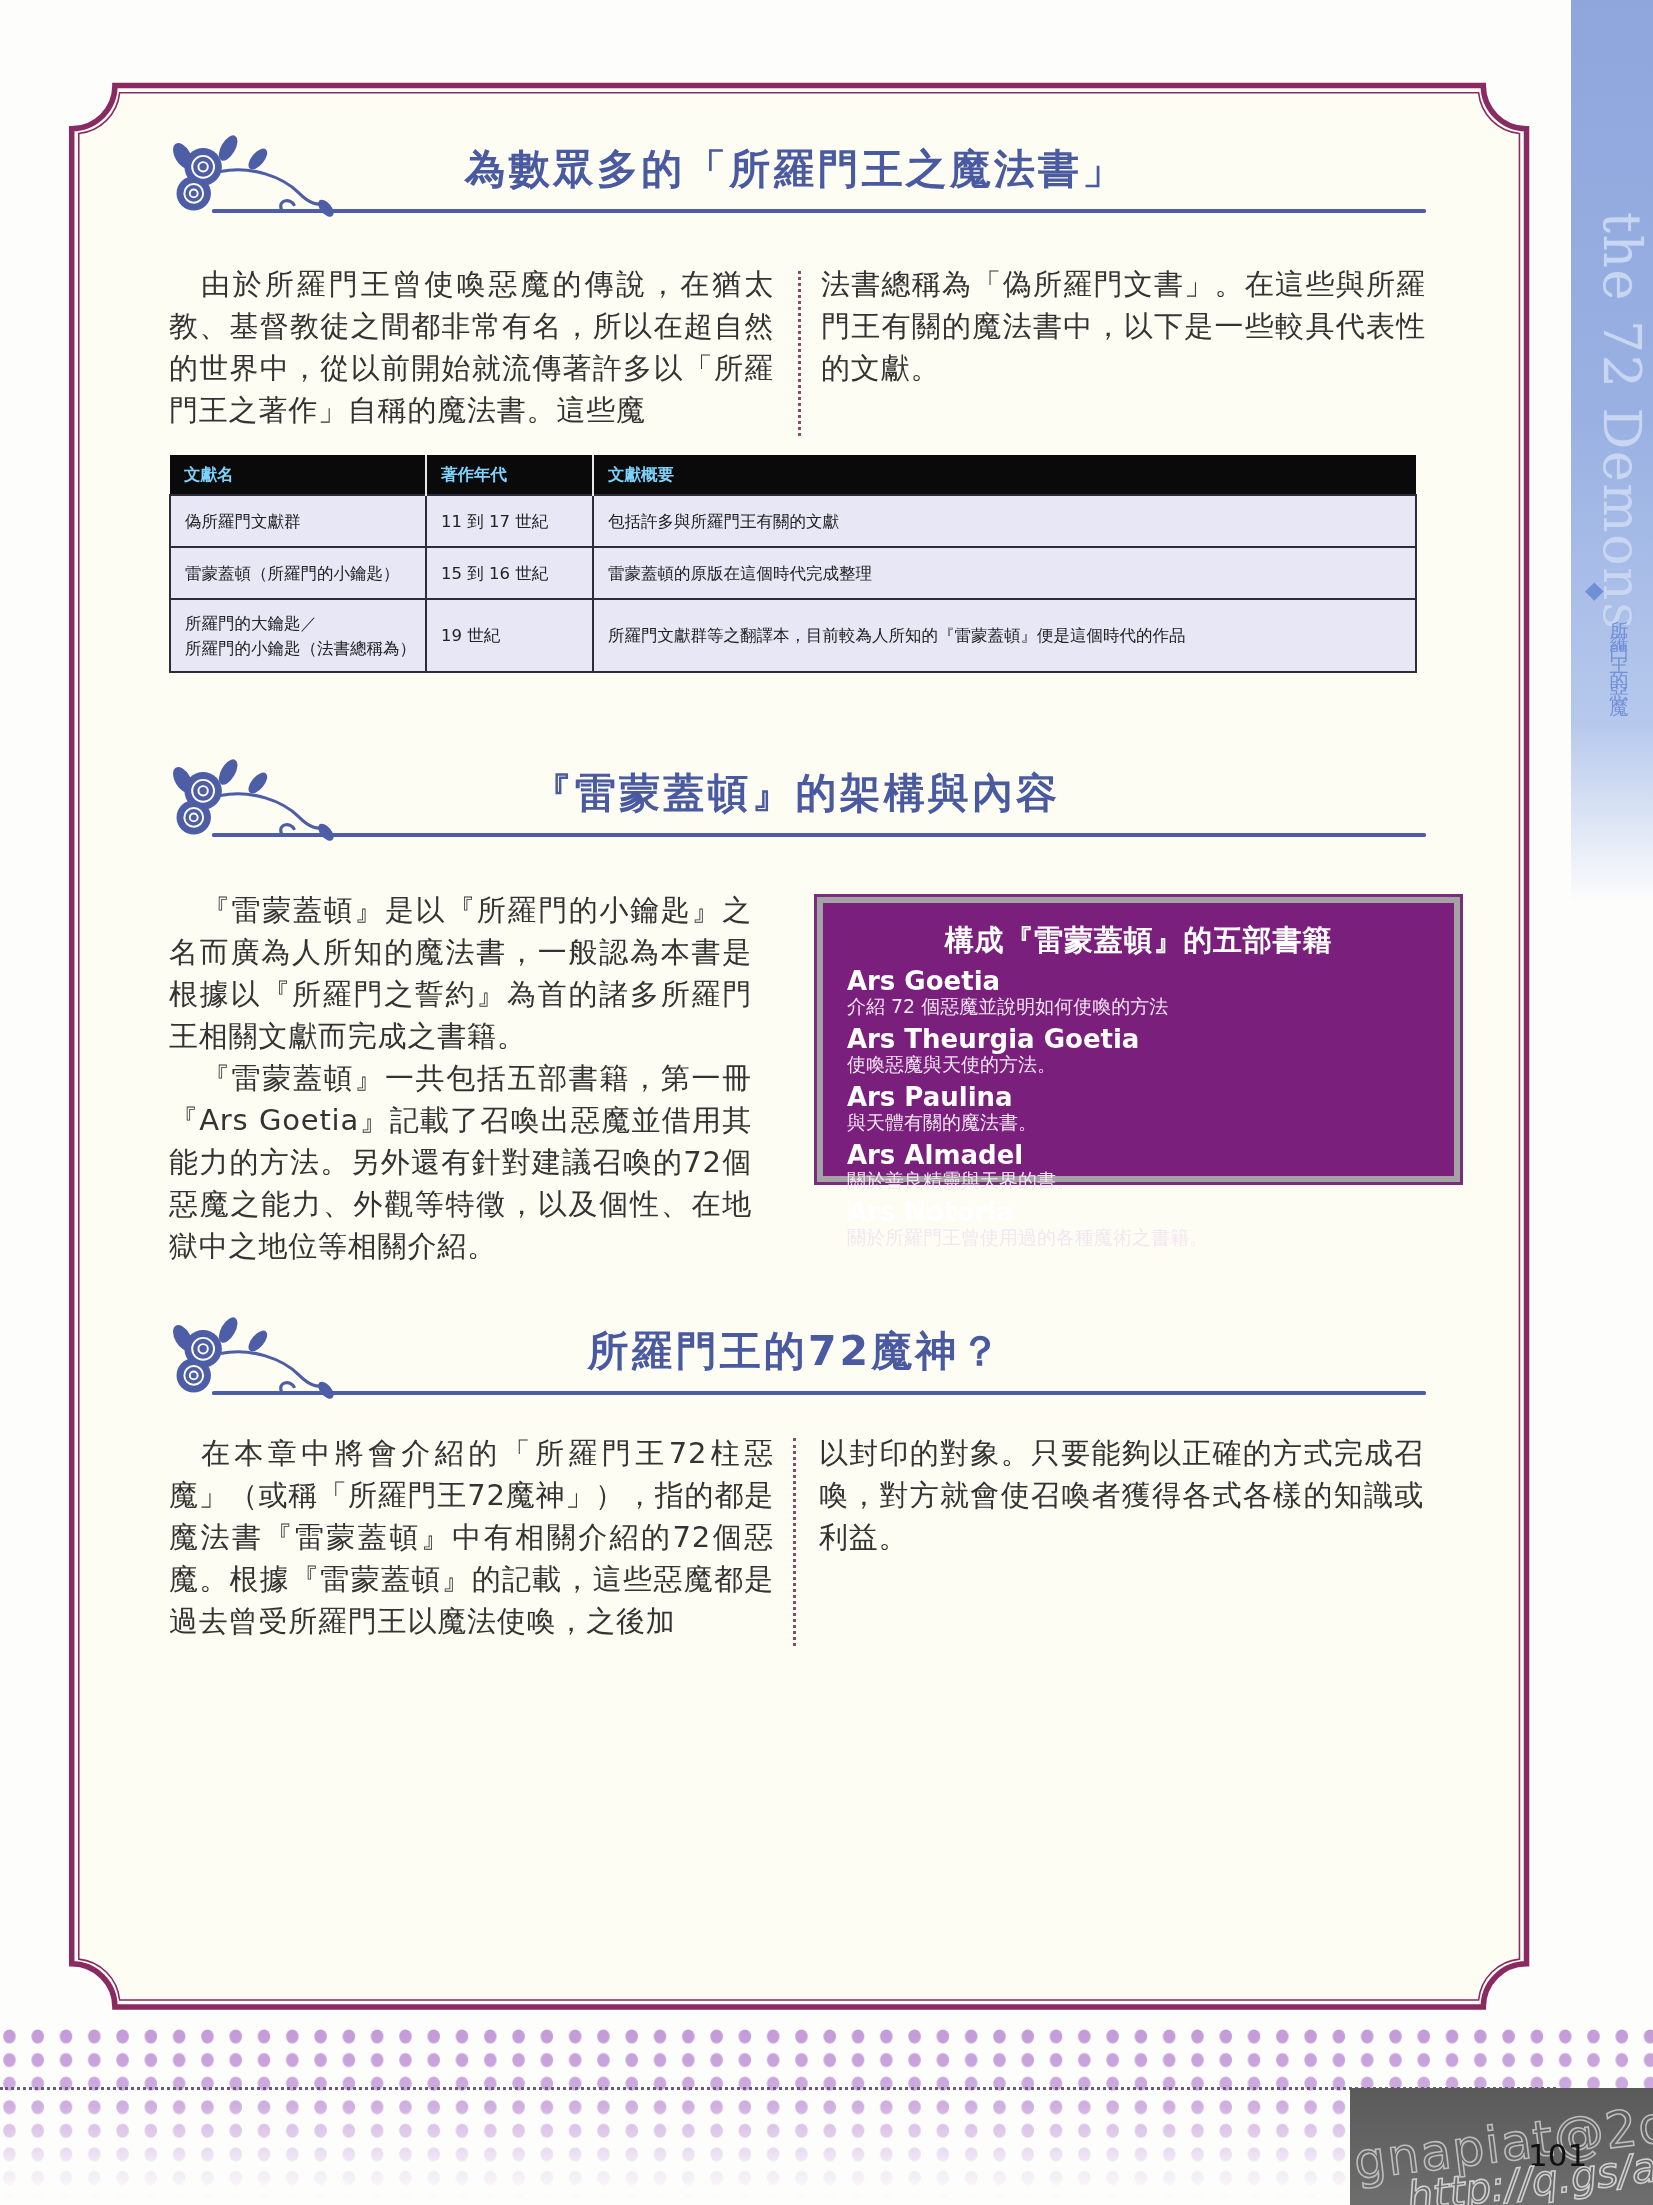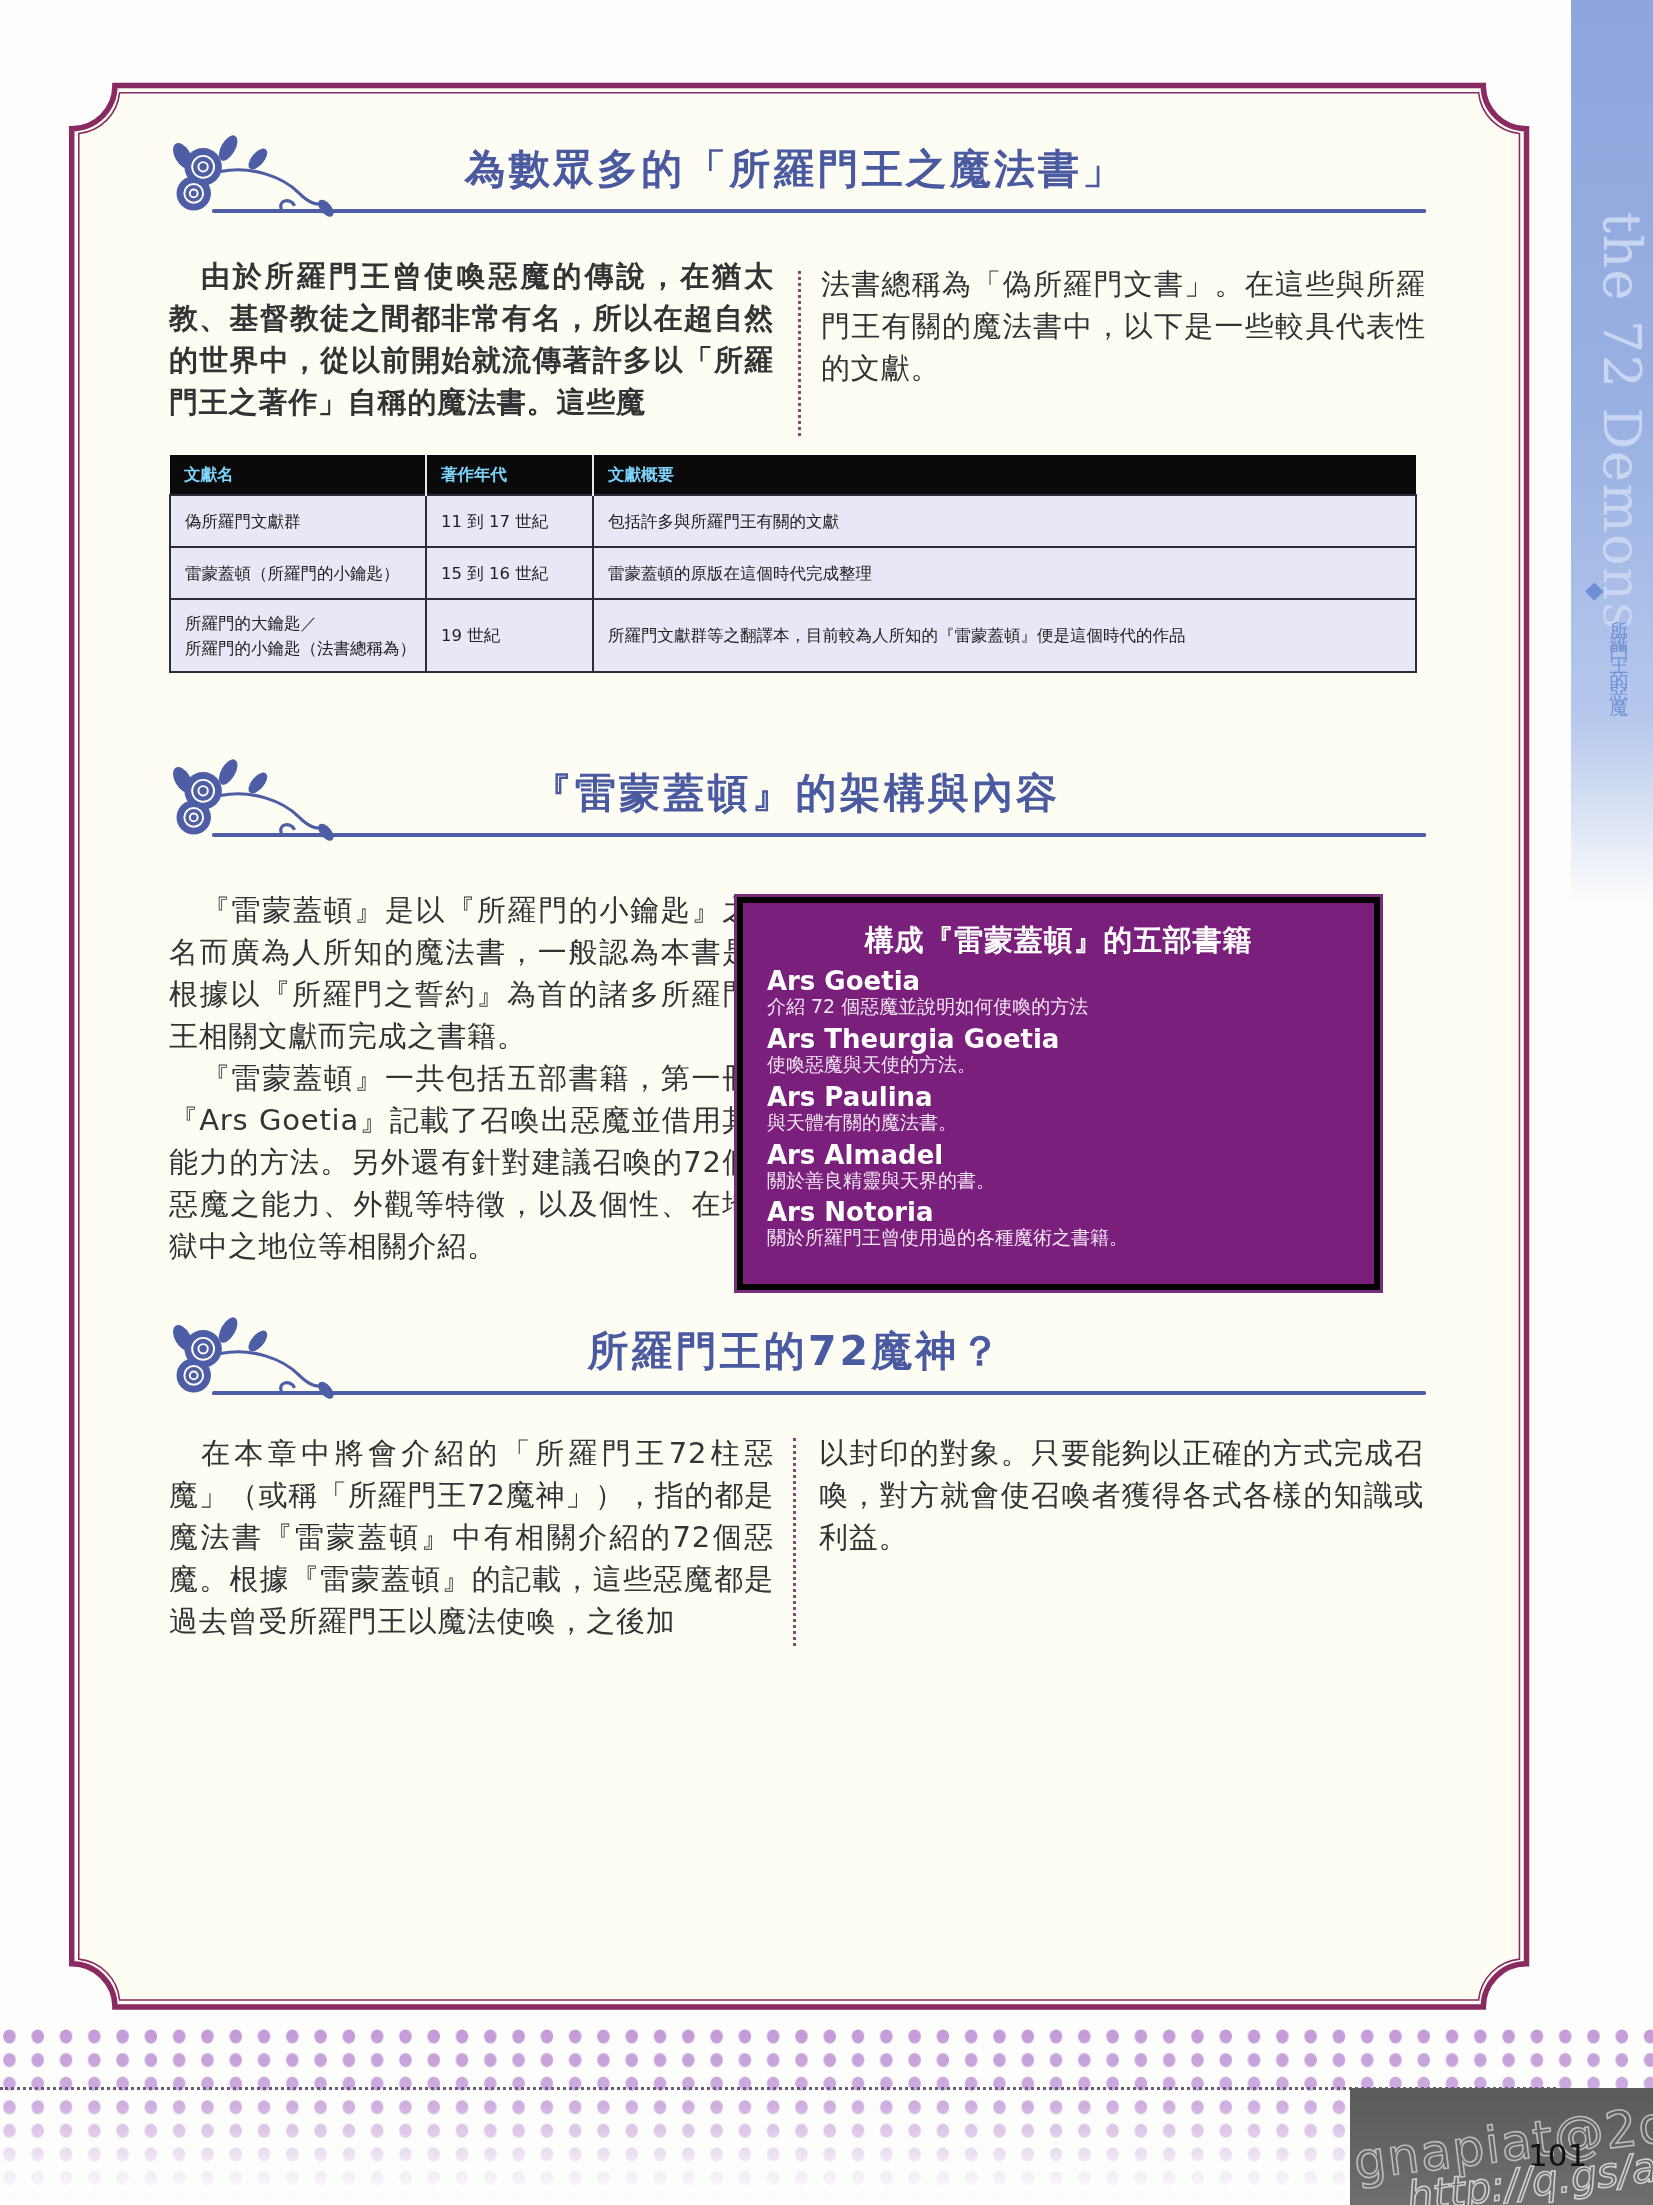--- a/index.html
+++ b/index.html
@@ -62,22 +62,22 @@
     border-right:2.4px solid #e8e8e8;
   }
   .tbl th:last-child { border-right:none; }
   .tbl td {
     background:#e7e7f6; border:2.4px solid #2c2c3a; padding:0 14px; height:50px;
     line-height:25px;
   }
   .tbl tr.tall td { height:71px; }
   
   .pbox-outer {
-    position:absolute; left:734px; top:894px; width:649px; height:399px;
-    border:3.1px solid #7a2c7d; box-sizing:border-box; background:#000000;
+    position:absolute; left:814px; top:894px; width:649px; height:291px;
+    border:3.1px solid #7a2c7d; box-sizing:border-box; background:#a3a3a3;
   }
   .pbox {
     position:absolute; left:6.3px; top:6.3px; right:6.3px; bottom:6.3px;
     background:#7b1f7c; color:#fff;
   }
   .pbox .ptitle {
     text-align:center; font-size:29px; font-weight:bold; margin-top:17.3px; letter-spacing:0.8px;
   }
   .pbox .item { margin-left:23.6px; }
   .pbox .item .en { font-size:26px; font-weight:bold; line-height:28px; margin-top:6.3px; }
@@ -135,21 +135,21 @@
       <circle cx="48" cy="42" r="14"></circle>
         <circle cx="48" cy="42" r="6"></circle>
       <circle cx="36" cy="76" r="12"></circle>
         <circle cx="36" cy="76" r="5"></circle>
     </g>
   </svg>
   <div class="title">為數眾多的「所羅門王之魔法書」</div>
   <div class="rule"></div>
 </div>
 
-<div class="col" style="left:169px; top:255px; width:605px;font-weight:bold;">
+<div class="col" style="left:169px; top:263px; width:605px;">
   <p>由於所羅門王曾使喚惡魔的傳說，在猶太教、基督教徒之間都非常有名，所以在超自然的世界中，從以前開始就流傳著許多以「所羅門王之著作」自稱的魔法書。這些魔</p>
 </div>
 <div class="vdots" style="left:798px; top:271px; height:165px;"></div>
 <div class="col" style="left:821px; top:263px; width:605px;">
   <p class="noindent">法書總稱為「偽所羅門文書」。在這些與所羅門王有關的魔法書中，以下是一些較具代表性的文獻。</p>
 </div>
 
 <table class="tbl">
   <colgroup>
       <col style="width:256px">

